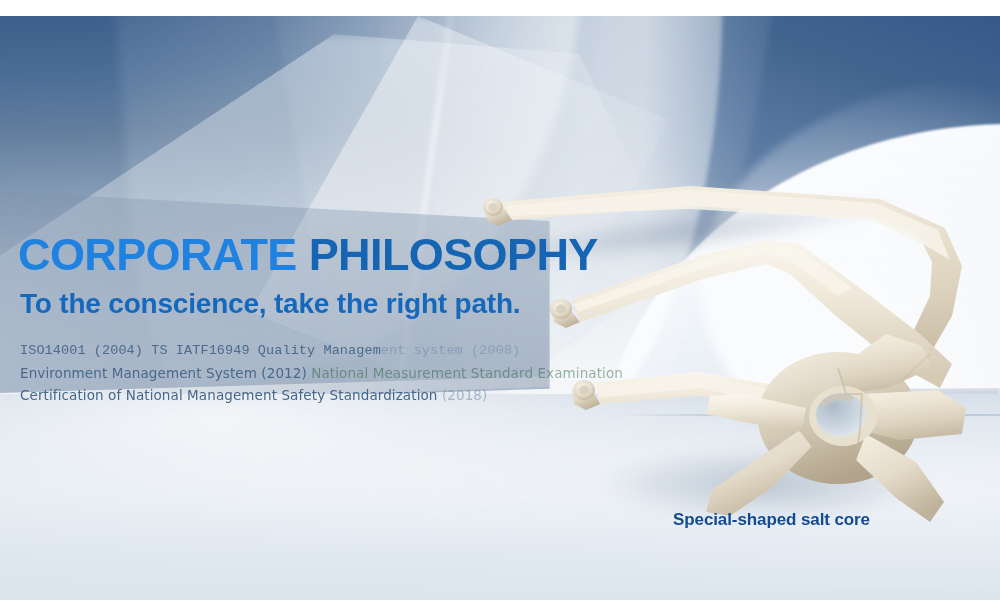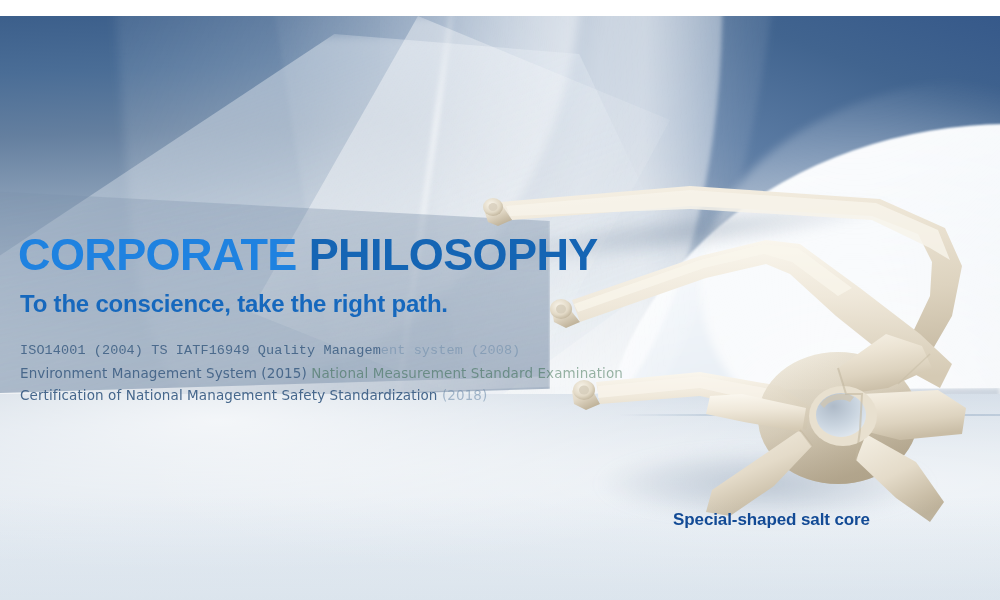--- a/index.html
+++ b/index.html
@@ -129,21 +129,21 @@
     margin:0;
     font-size:45px;line-height:50px;
     font-weight:bold;letter-spacing:-.6px;
     font-family:"Liberation Sans", sans-serif;
     white-space:nowrap;
   }
   .headline .w1{color:#1f82e0;}
   .headline .w2{color:#1565b4;}
   .subhead{
     margin:10px 0 0 2px;
-    font-size:24px;line-height:28px;font-weight:bold;
+    font-size:28px;line-height:28px;font-weight:bold;
     color:#1668bd;
     letter-spacing:-.2px;
     white-space:nowrap;
   }
   .certs{margin:22px 0 0 2px;}
   .certs .line{
     font-size:13.5px;line-height:22px;
     font-family:"DejaVu Sans", sans-serif;
     white-space:nowrap;
     letter-spacing:.1px;
@@ -285,21 +285,21 @@
     </svg>
   </div>
 
   <div class="copy">
     <h1 class="headline"><span class="w1">CORPORATE </span><span class="w2">PHILOSOPHY</span></h1>
 
     <p class="subhead">To the conscience, take the right path.</p>
 
     <div class="certs">
       <div class="line l1"><span>ISO14001 (2004)  TS IATF16949 Quality Managem</span><span class="fade">ent system (2008)</span></div>
-      <div class="line l2"><span>Environment Management System (2015)   </span><span class="fade2">National Measurement Standard Examination</span></div>
+      <div class="line l2"><span>Environment Management System (2012)   </span><span class="fade2">National Measurement Standard Examination</span></div>
       <div class="line l3"><span>Certification of National Management Safety Standardization </span><span class="fade">(2018)</span></div>
     </div>
   </div>
 
   <div class="bottom-vig"></div>
 
   <div class="caption">Special-shaped salt core</div>
 
 </div>
 

